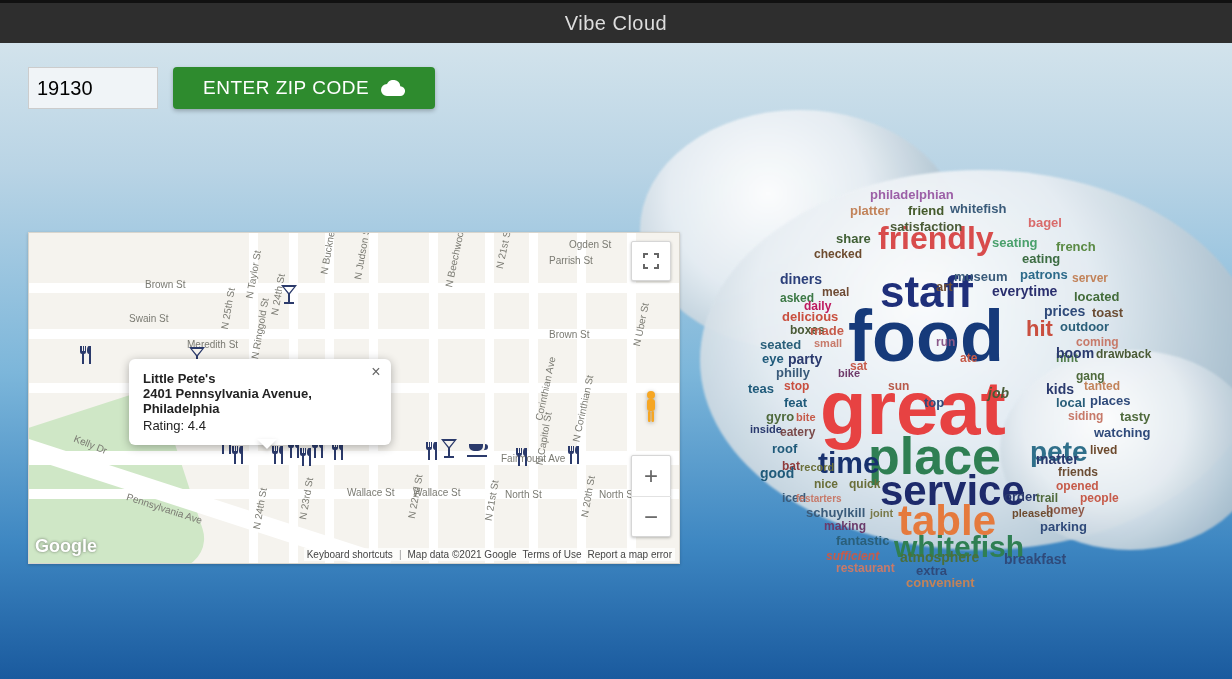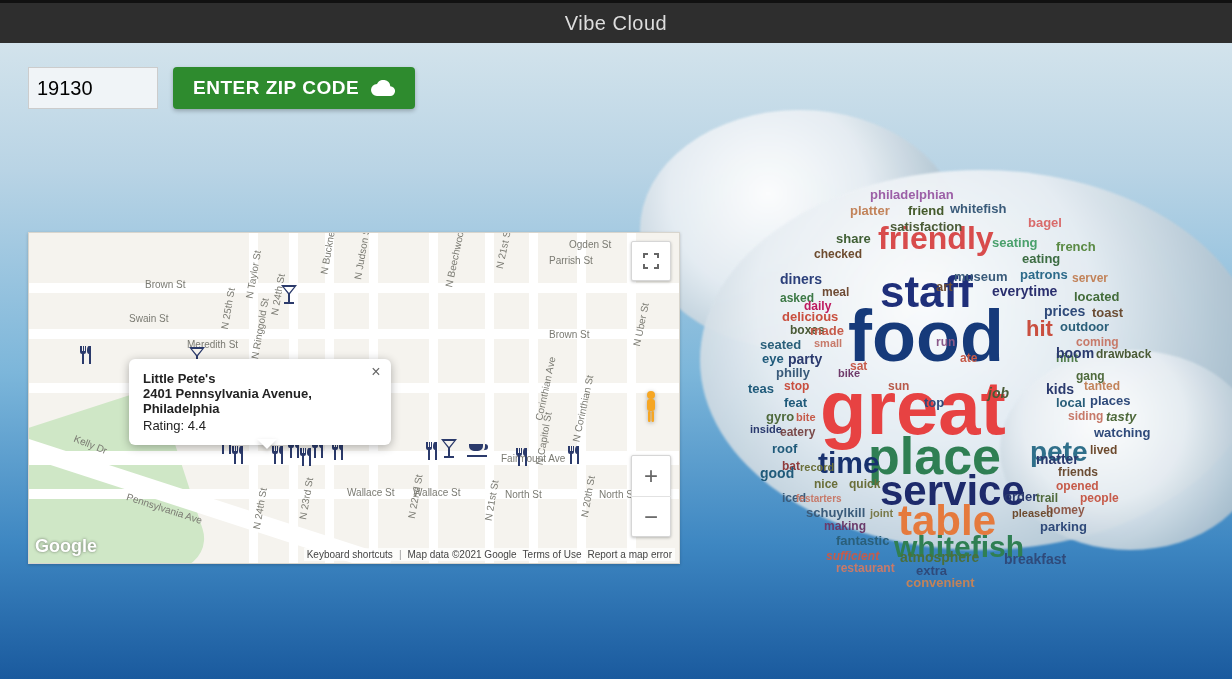--- a/index.html
+++ b/index.html
@@ -16,21 +16,21 @@
   }
   .controls {
     position: absolute; top: 67px; left: 28px; display: flex; gap: 15px; align-items: center;
   }
   .zip-input {
     width: 130px; height: 42px; border: 1px solid #ccc; background: #f0f4f7;
     font-size: 20px; padding: 0 8px; outline: none;
   }
   .enter-btn {
     height: 42px; background: #2e8b2e; color: #fff; border: none; border-radius: 4px;
-    font-size: 19px; font-weight: 700; letter-spacing: .5px; padding: 0 20px;
+    font-size: 19px; font-weight: 400; letter-spacing: .5px; padding: 0 30px;
     display: flex; align-items: center; gap: 12px; cursor: pointer;
     box-shadow: 0 2px 4px rgba(0,0,0,.25);
   }
   .cloud-ico { width: 24px; height: 16px; position: relative; }
   .cloud-ico svg { display:block; }
 
   
   .bg-cloud {
     position: absolute; border-radius: 50%; background: radial-gradient(circle at 40% 35%, #ffffff 0%, #e8eef3 40%, #b7c9d5 70%, #8da7bb 100%);
     filter: blur(1px);
@@ -409,21 +409,21 @@
     <span style="left: 248px; top: 206px; font-size: 14px; color: rgb(74, 90, 54); font-style: italic;">job</span>
     <span style="left: 306px; top: 202px; font-size: 14px; color: rgb(42, 58, 110);">kids</span>
     <span style="left: 344px; top: 200px; font-size: 12px; color: rgb(194, 131, 90);">tanted</span>
     <span style="left: 44px; top: 216px; font-size: 13px; color: rgb(31, 90, 122);">feat</span>
     <span style="left: 184px; top: 216px; font-size: 13px; color: rgb(47, 74, 122);">top</span>
     <span style="left: 316px; top: 216px; font-size: 13px; color: rgb(42, 95, 122);">local</span>
     <span style="left: 350px; top: 214px; font-size: 13px; color: rgb(47, 74, 122);">places</span>
     <span style="left: 26px; top: 230px; font-size: 13px; color: rgb(79, 106, 60);">gyro</span>
     <span style="left: 56px; top: 232px; font-size: 11px; color: rgb(198, 91, 74);">bite</span>
     <span style="left: 328px; top: 230px; font-size: 12px; color: rgb(199, 122, 106);">siding</span>
-    <span style="left: 366px; top: 230px; font-size: 13px; color: rgb(79, 106, 60); font-style: italic;">tasty</span>
+    <span style="left: 380px; top: 230px; font-size: 13px; color: rgb(79, 106, 60);">tasty</span>
     <span style="left: 40px; top: 246px; font-size: 12px; color: rgb(122, 74, 74);">eatery</span>
     <span style="left: 10px; top: 244px; font-size: 11px; color: rgb(42, 58, 110);">inside</span>
     <span style="left: 32px; top: 262px; font-size: 13px; color: rgb(31, 90, 122);">roof</span>
     <span style="left: 296px; top: 272px; font-size: 14px; color: rgb(42, 58, 110);">matter</span>
     <span style="left: 350px; top: 264px; font-size: 12px; color: rgb(109, 75, 46);">lived</span>
     <span style="left: 42px; top: 280px; font-size: 12px; color: rgb(143, 58, 58);">bat</span>
     <span style="left: 60px; top: 282px; font-size: 11px; color: rgb(106, 111, 58);">record</span>
     <span style="left: 20px; top: 286px; font-size: 14px; color: rgb(31, 90, 122);">good</span>
     <span style="left: 318px; top: 286px; font-size: 12px; color: rgb(107, 76, 51);">friends</span>
     <span style="left: 74px; top: 298px; font-size: 12px; color: rgb(106, 111, 58);">nice</span>

